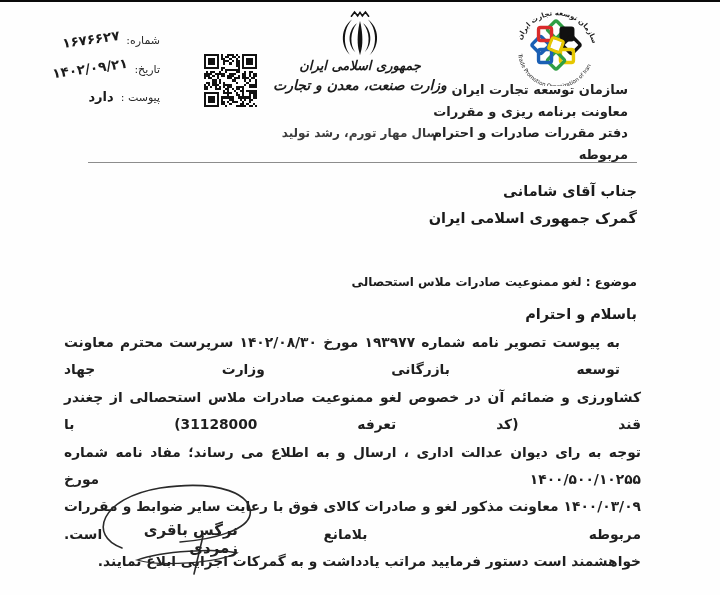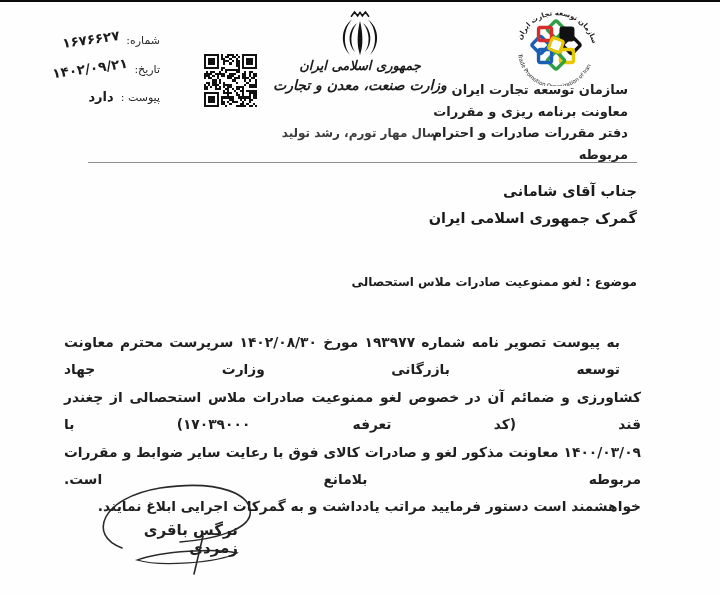--- a/index.html
+++ b/index.html
@@ -366,24 +366,26 @@
   </div>
 
   <div class="divider"></div>
 
   <div class="recipient">
     <div>جناب آقای شامانی</div>
     <div>گمرک جمهوری اسلامی ایران</div>
   </div>
 
   <div class="subject">موضوع : لغو ممنوعیت صادرات ملاس استحصالی</div>
+  <div class="salutation">باسلام و احترام</div>
 
   <div class="body">
     <div class="jline indent">به پیوست تصویر نامه شماره ۱۹۳۹۷۷ مورخ ۱۴۰۲/۰۸/۳۰ سرپرست محترم معاونت توسعه بازرگانی وزارت جهاد</div>
-    <div class="jline">کشاورزی و ضمائم آن در خصوص لغو ممنوعیت صادرات ملاس استحصالی از چغندر قند (کد تعرفه ۱۷۰۳۹۰۰۰) با</div>
+    <div class="jline">کشاورزی و ضمائم آن در خصوص لغو ممنوعیت صادرات ملاس استحصالی از چغندر قند (کد تعرفه 31128000) با</div>
+    <div class="jline">توجه به رای دیوان عدالت اداری ، ارسال و به اطلاع می رساند؛ مفاد نامه شماره ۱۴۰۰/۵۰۰/۱۰۲۵۵ مورخ</div>
     <div class="jline">۱۴۰۰/۰۳/۰۹ معاونت مذکور لغو و صادرات کالای فوق  با رعایت سایر ضوابط و مقررات مربوطه بلامانع است.</div>
     <div class="closing">خواهشمند است دستور فرمایید مراتب یادداشت و به گمرکات اجرایی ابلاغ نمایند.</div>
   </div>
 
   <svg class="sig-svg" viewBox="0 0 180 100" fill="none" stroke="#2a2a2a" stroke-width="1.6" stroke-linecap="round">
     <path d="M40,70 C6,58 18,20 78,10 C138,1 172,17 168,37 C165,51 136,61 98,64"></path>
     <path d="M55,82 C80,73 135,70 155,75 C135,85 78,89 55,82 Z" stroke-width="1.3"></path>
     <path d="M112,96 L121,58"></path>
   </svg>
   <div class="sig-name">نرگس باقری زمردی</div>

